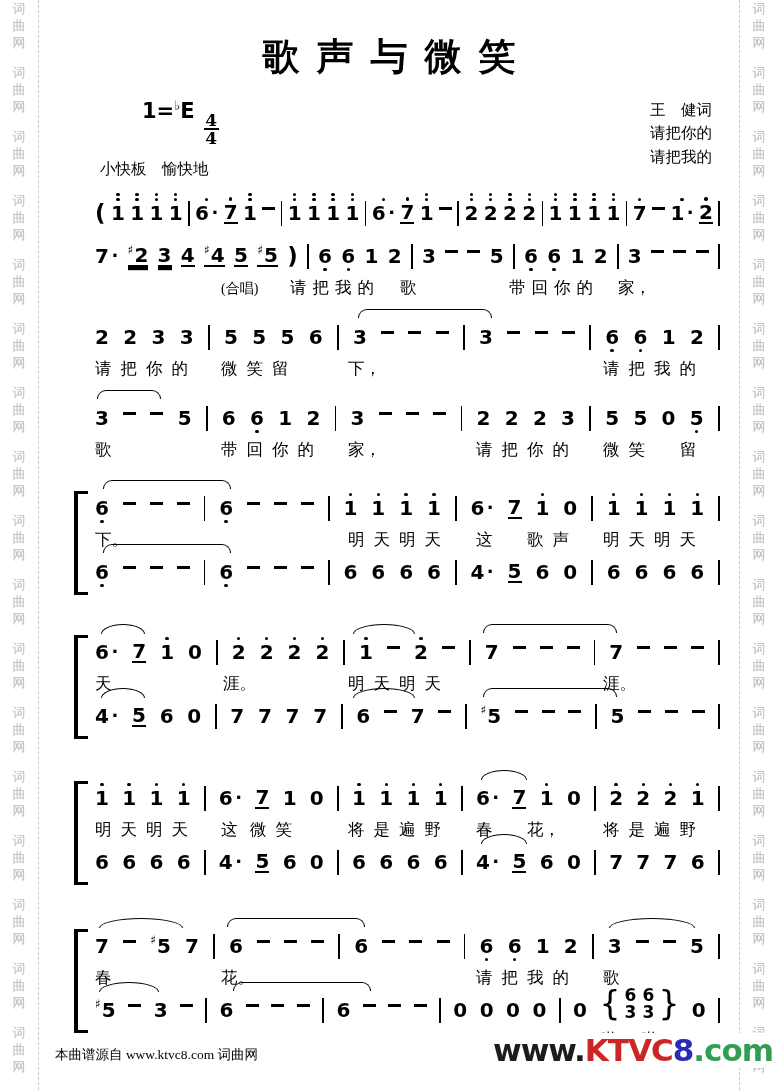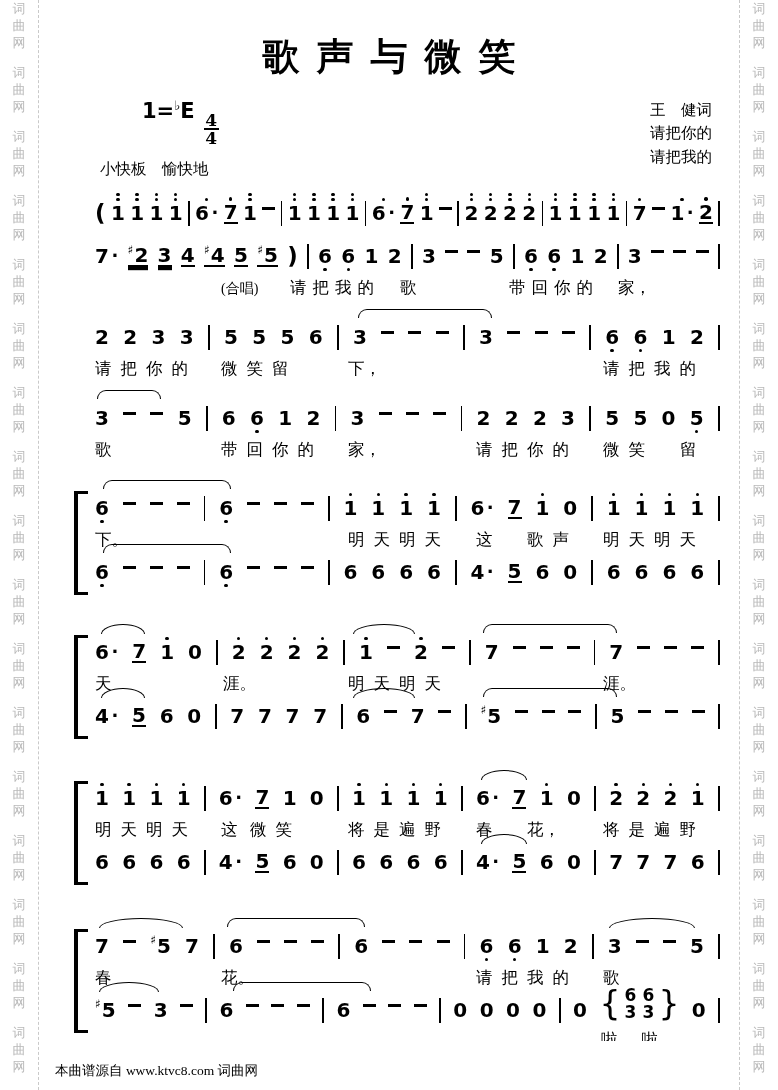--- a/index.html
+++ b/index.html
@@ -48,21 +48,21 @@
   .cgrid{display:grid;grid-template-columns:repeat(2,18px);justify-items:center;font-size:17px;line-height:17px;
          font-weight:bold;margin:0 1px;}
   .slur{position:absolute;top:-7px;height:9px;border:1.7px solid #000;border-bottom:none;
         border-radius:50% 50% 0 0 / 100% 100% 0 0;}
   .slur.flat{height:8px;border-width:1.7px;border-radius:9px 9px 0 0;}
   .lrow{position:relative;height:24px;font-family:"Liberation Serif",serif;font-size:16.5px;}
   .lseg{position:absolute;top:2px;white-space:nowrap;}
   .lseg.small{font-size:14px;top:5px;}
   .lseg.clip{height:12px;overflow:hidden;top:0;}
   
-  .src{position:absolute;left:55px;bottom:10px;font-size:13.5px;z-index:3;font-family:"Liberation Serif",serif;}
+  .src{position:absolute;left:55px;bottom:26px;font-size:13.5px;z-index:3;font-family:"Liberation Serif",serif;}
   .logo{position:absolute;right:5px;bottom:22px;z-index:4;background:#fff;padding:2px 0 2px 8px;
         font-family:"DejaVu Sans",sans-serif;font-weight:bold;font-size:31px;letter-spacing:-1px;line-height:31px;}
 </style>
 </head>
 <body>
 
 <div class="page">
   <div class="wm left">
       <div class="ch">词</div>
       <div class="ch">曲</div>
@@ -2707,13 +2707,14 @@
           <span class="slur flat" style="left: 138px; width: 136px;"></span>
         </div>
         <div class="lrow" style="height: 14px;">
           <span class="lseg clip" style="left: 506px; letter-spacing: 24px;">啦啦</span>
         </div>
         <div class="bracket" style="top: 4px; height: 98px;"></div>
       </div>
     </div>
 
   <div class="src">本曲谱源自 www.ktvc8.com 词曲网</div>
+  <div class="logo"><span style="color: rgb(28, 28, 28);">www.</span><span style="color: rgb(204, 37, 37);">KTVC</span><span style="color: rgb(42, 42, 184);">8</span><span style="color: rgb(47, 158, 83);">.com</span></div>
 </div>
 
 </body></html>

